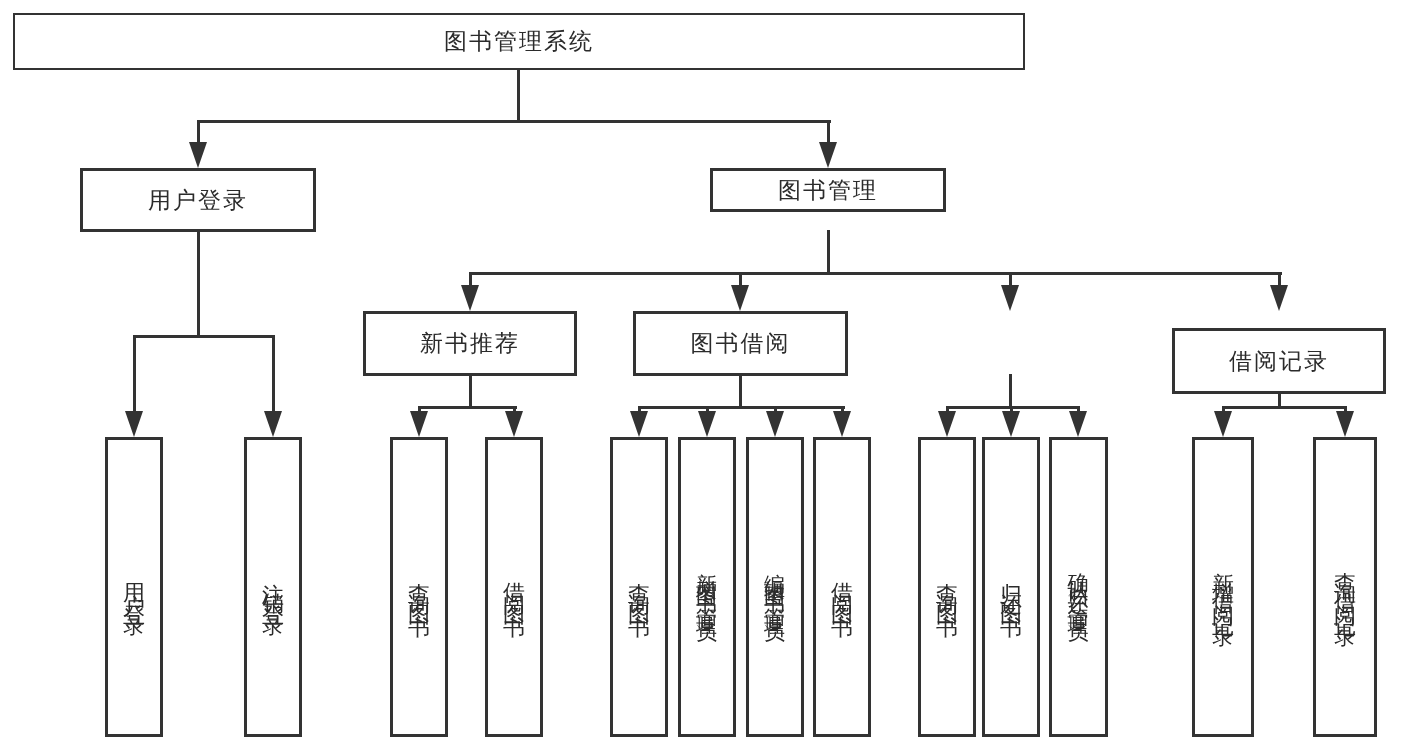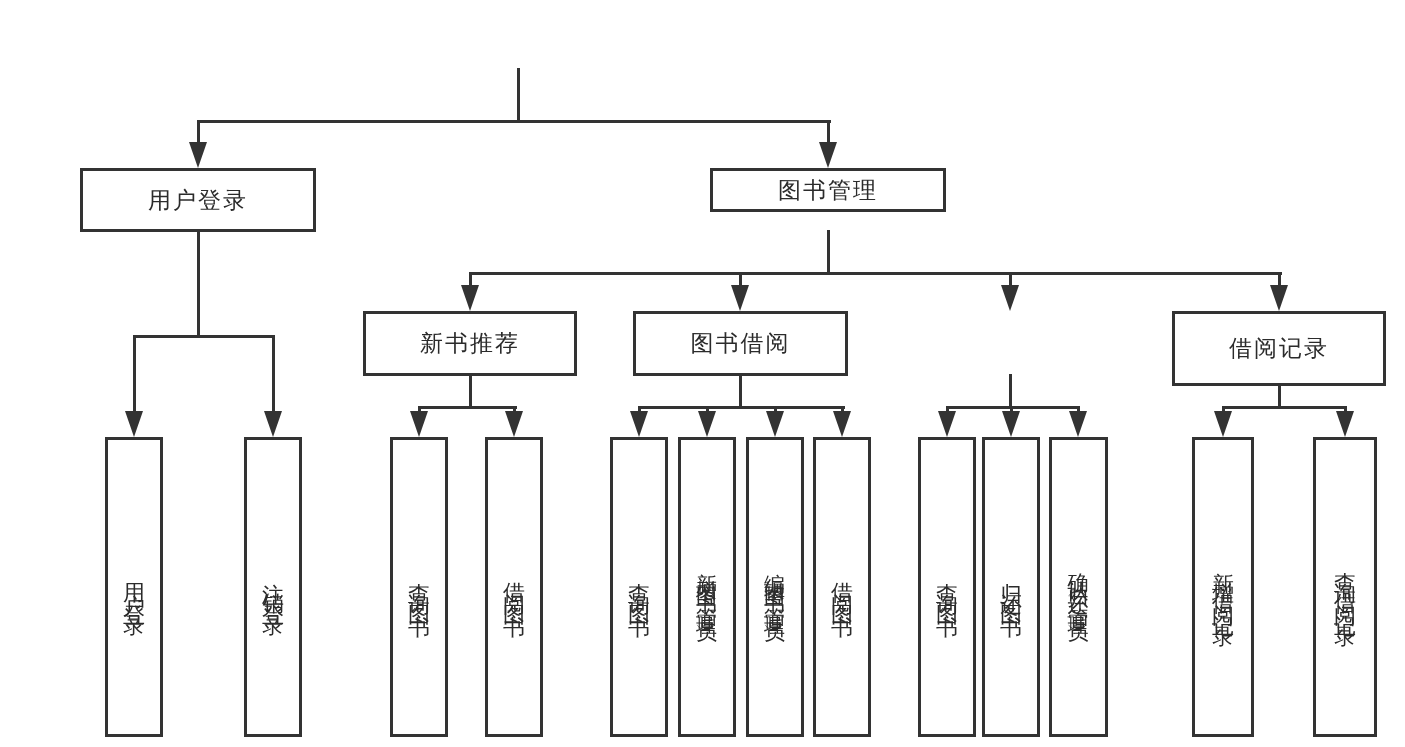--- a/index.html
+++ b/index.html
@@ -103,35 +103,38 @@
 
   <div>
     <div class="vline" style="left:1278px;top:374px;height:32px"></div>
     <div class="hline" style="left:1222px;top:406px;width:125px"></div>
     <div class="vline" style="left:1222px;top:406px;height:8px"></div>
     <div class="vline" style="left:1344px;top:406px;height:8px"></div>
     <div class="arrow" style="left:1214px;top:411px"></div>
     <div class="arrow" style="left:1336px;top:411px"></div>
   </div>
 
+  <div class="node" style="left:13px;top:13px;width:1012px;height:57px;border-width:2px">
+    <span class="hlabel">图书管理系统</span>
+  </div>
 
   <div class="node" style="left:80px;top:168px;width:236px;height:64px">
     <span class="hlabel">用户登录</span>
   </div>
   <div class="node" style="left:710px;top:168px;width:236px;height:44px">
     <span class="hlabel">图书管理</span>
   </div>
 
   <div class="node" style="left:363px;top:311px;width:214px;height:65px">
     <span class="hlabel">新书推荐</span>
   </div>
   <div class="node" style="left:633px;top:311px;width:215px;height:65px">
     <span class="hlabel">图书借阅</span>
   </div>
-  <div class="node" style="left:1172px;top:311px;width:214px;height:75px">
+  <div class="node" style="left:1172px;top:328px;width:214px;height:66px">
     <span class="hlabel">借阅记录</span>
   </div>
 
   <div class="node leaf" style="left:105px;top:437px;width:58px;height:300px">
     <span class="vlabel">用户登录</span>
   </div>
   <div class="node leaf" style="left:244px;top:437px;width:58px;height:300px">
     <span class="vlabel">注销登录</span>
   </div>
   <div class="node leaf" style="left:390px;top:437px;width:58px;height:300px">

